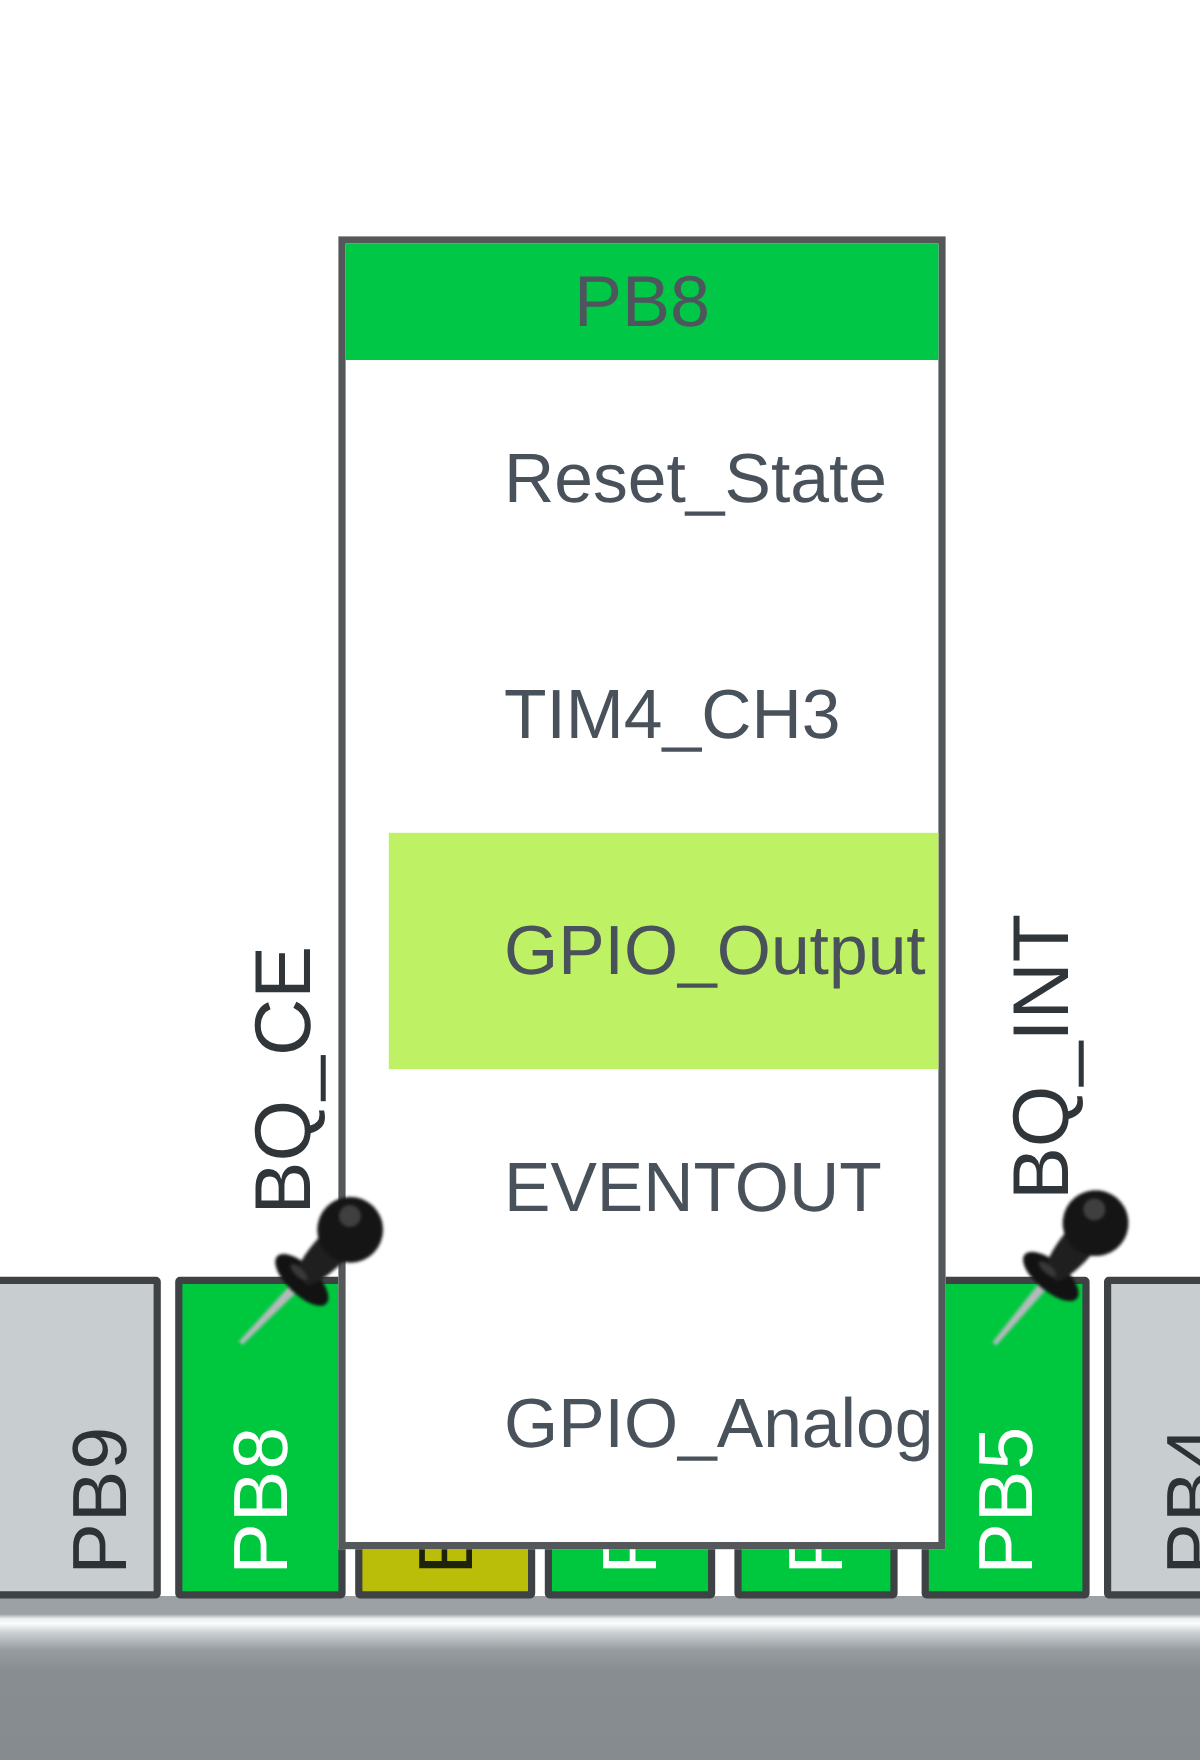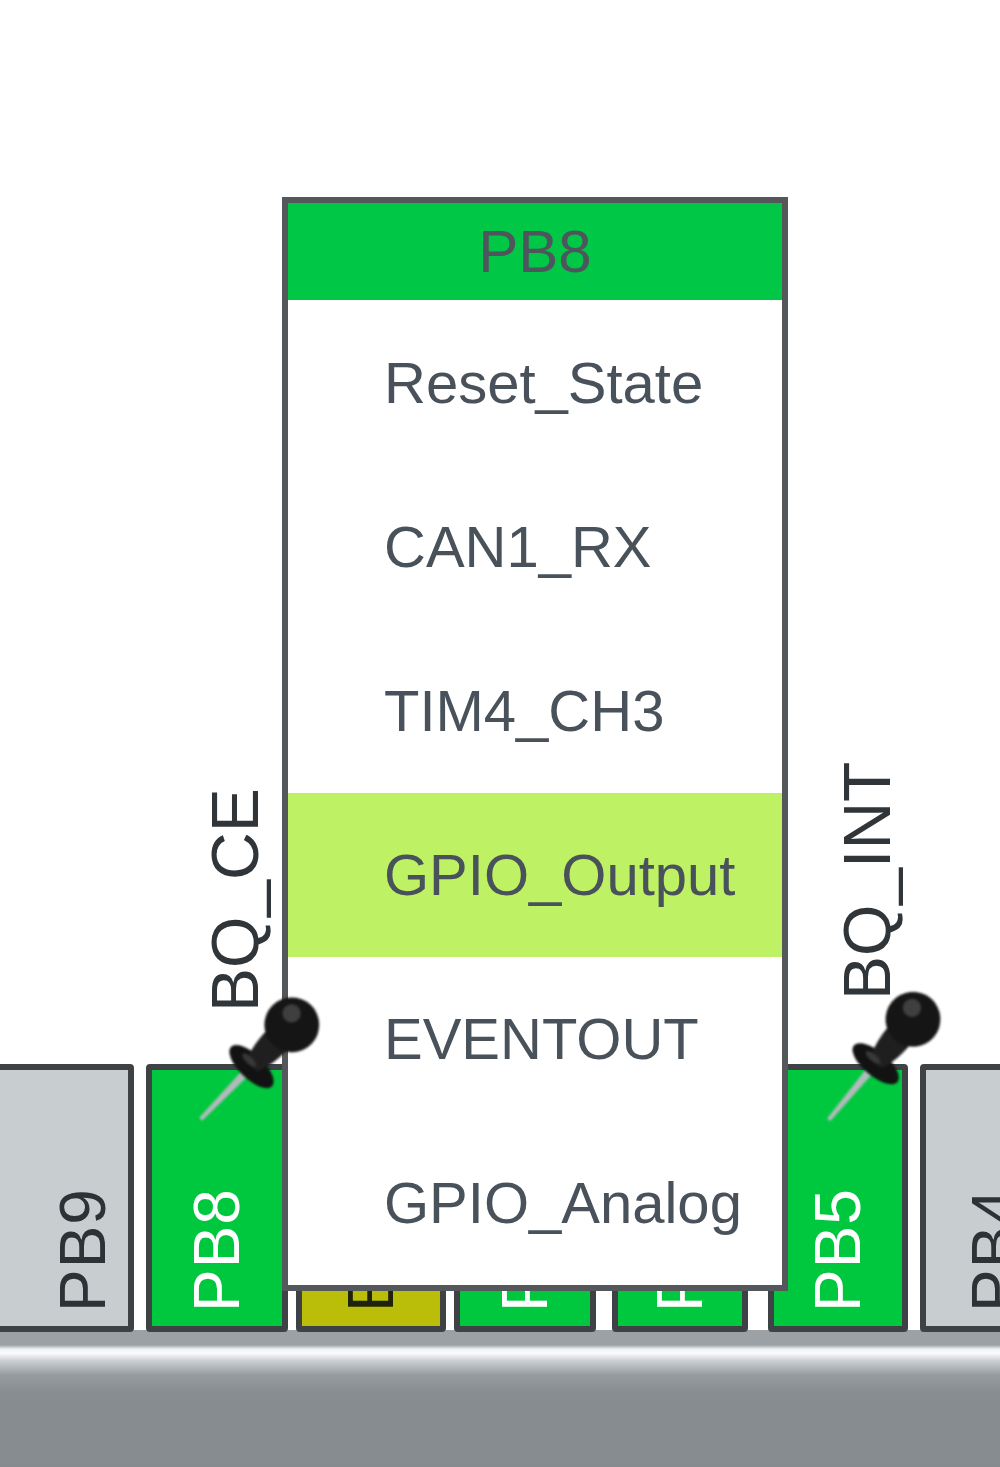--- a/index.html
+++ b/index.html
@@ -62,20 +62,21 @@
   }
   .menu-header{
     flex:0 0 97px;background:#00C846;
     display:flex;align-items:center;justify-content:center;
     font-size:60px;color:#4d565c;
   }
   .menu-item{
     flex:1 1 0;display:flex;align-items:center;
     padding-left:96px;font-size:58px;color:#49525A;white-space:nowrap;
     overflow:hidden;
+    margin-left:36px;
   }
   .menu-item.selected{background:#bef264;}
 
   
   .pushpin{
     position:absolute;width:112px;height:178px;z-index:4;
     filter:blur(1.3px);
   }
   #pushpin-left {left:198px;top:975px;transform:rotate(44deg);}
   #pushpin-right{left:822px;top:972px;transform:rotate(40deg);}
@@ -106,21 +107,20 @@
 <div class="pin gray" id="pin-pb4">
   <span class="pin-label">PB4</span>
 </div>
 
 <span class="signal-label" id="label-bq-ce">BQ_CE</span>
 <span class="signal-label" id="label-bq-int">BQ_INT</span>
 
 <div id="context-menu">
   <div class="menu-header">PB8</div>
   <div class="menu-item">Reset_State</div>
-  <div class="menu-item">CAN1_RX</div>
   <div class="menu-item">TIM4_CH3</div>
   <div class="menu-item selected">GPIO_Output</div>
   <div class="menu-item">EVENTOUT</div>
   <div class="menu-item">GPIO_Analog</div>
 </div>
 
 <div class="pushpin" id="pushpin-left">
   <svg viewBox="0 0 110 175" width="112" height="178">
     <polygon points="51,96 59,96 57,163 53,163" fill="#b4babc"></polygon>
     <ellipse cx="55" cy="91" rx="28" ry="12" fill="#121212"></ellipse>

